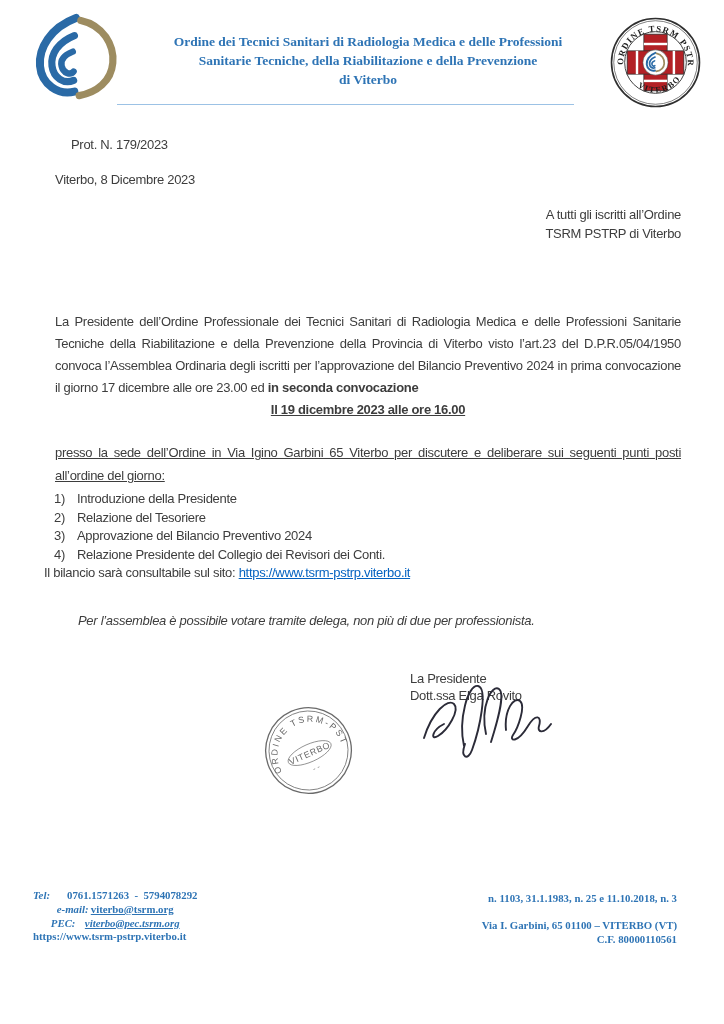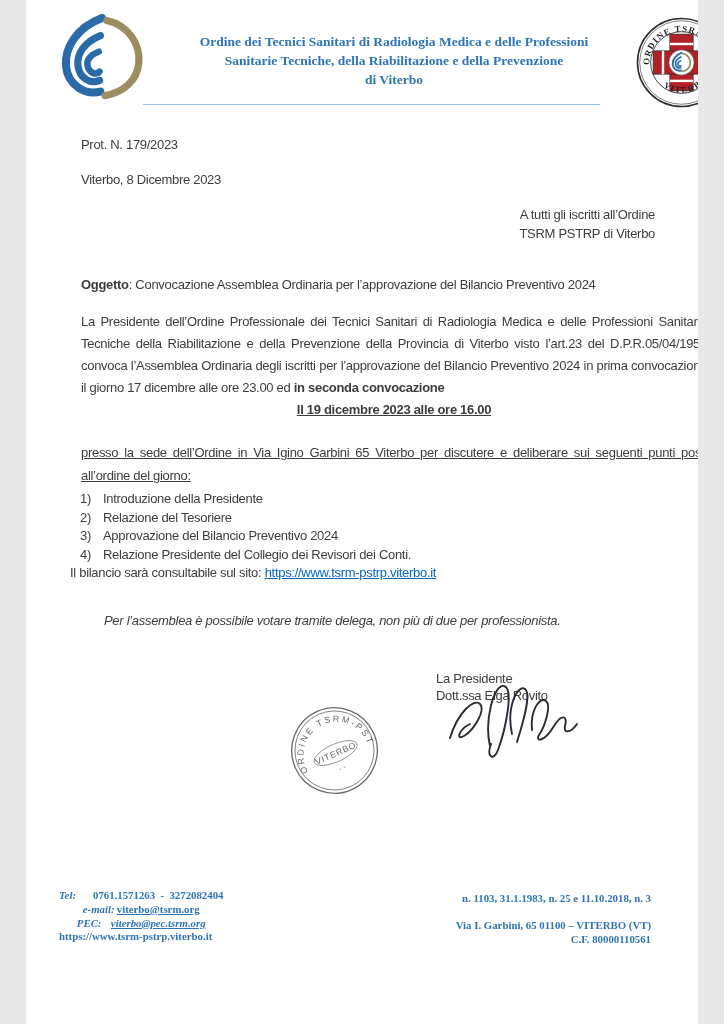--- a/index.html
+++ b/index.html
@@ -1,34 +1,34 @@
 <!DOCTYPE html>
 <html><head>
 <meta charset="utf-8">
 <style>
   html,body { margin:0; padding:0; background:#e8e8e8; }
   .page {
-    position:relative; width:672px; height:1024px; margin:0 auto;
+    position:relative; width:724px; height:1024px; margin:0 auto;
     background:#ffffff; overflow:hidden;
     font-family:"Liberation Sans", sans-serif;
     color:#3d3d3d;
   }
   .abs { position:absolute; }
 
   
   .title {
     left:140px; top:32px; width:456px; text-align:center;
     font-family:"Liberation Serif", serif; font-weight:bold;
     font-size:13.5px; line-height:19px; color:#2e74b5;
   }
   .head-rule { left:117px; top:104px; width:457px; height:0; border-top:1.5px solid #9cc2e5; }
 
   
   .bodytext { font-size:13px; letter-spacing:-0.3px; }
-  .prot      { left:55px; top:137px; }
+  .prot      { left:71px; top:137px; }
   .dateline  { left:55px; top:172px; }
   .recipient { right:43px; top:206px; text-align:right; line-height:18.5px; }
   .subject   { left:55px; top:277px; width:626px; }
   .subject b { font-weight:bold; }
   .para1     { left:55px; top:311px; width:626px; text-align:justify; line-height:22px; }
   .secondcall{ left:55px; top:402px; width:626px; text-align:center; font-weight:bold; text-decoration:underline; }
   .para2     { left:55px; top:441px; width:626px; text-align:justify; line-height:23px;text-decoration:underline; }
   .agenda    { left:54px; top:490px; line-height:18.7px; }
   .agenda-row{ display:flex; }
   .agenda-num{ width:23px; flex:0 0 23px; }
@@ -108,21 +108,20 @@
   <div class="abs head-rule"></div>
 
   <div class="abs bodytext prot">Prot. N. 179/2023</div>
   <div class="abs bodytext dateline">Viterbo, 8 Dicembre 2023</div>
 
   <div class="abs bodytext recipient">
     <div>A tutti gli iscritti all’Ordine</div>
     <div>TSRM PSTRP di Viterbo</div>
   </div>
 
-  <div class="abs bodytext subject"><b>Oggetto</b><span>: Convocazione Assemblea Ordinaria per l’approvazione del Bilancio Preventivo 2024</span></div>
 
   <div class="abs bodytext para1"><span>La Presidente dell’Ordine Professionale dei Tecnici Sanitari di Radiologia Medica e delle Professioni Sanitarie Tecniche della Riabilitazione e della Prevenzione della Provincia di Viterbo visto l’art.23 del D.P.R.05/04/1950 convoca l’Assemblea Ordinaria degli iscritti per l’approvazione del Bilancio Preventivo 2024 in prima convocazione il giorno 17 dicembre alle ore 23.00 ed </span><b>in seconda convocazione</b></div>
 
   <div class="abs bodytext secondcall">Il 19 dicembre 2023 alle ore 16.00</div>
 
   <div class="abs bodytext para2">presso la sede dell’Ordine in Via Igino Garbini 65 Viterbo per discutere e deliberare sui seguenti punti posti all’ordine del giorno:</div>
 
   <div class="abs bodytext agenda">
     <div class="agenda-row">
       <span class="agenda-num">1)</span>
@@ -172,21 +171,21 @@
       </text>
       <ellipse cx="50" cy="53" rx="25" ry="9.5" fill="none" stroke="#4a4a4a" stroke-width="0.7"></ellipse>
       <text x="50" y="56.5" text-anchor="middle" font-family="Liberation Sans, sans-serif" font-size="9.5" letter-spacing="0.8" fill="#474747">VITERBO</text>
       <text x="50" y="73" text-anchor="middle" font-family="Liberation Sans, sans-serif" font-size="8" fill="#474747">- -</text>
     </g>
   </svg>
 
   <div class="abs footer footer-left">
     <div class="f-row">
       <span class="f-label">Tel:</span>
-      <span class="f-val">0761.1571263  -  3272082404</span>
+      <span class="f-val">0761.1571263  -  5794078292</span>
     </div>
     <div class="f-row">
       <span class="f-label">e-mail:</span>
       <span class="f-val u">viterbo@tsrm.org</span>
     </div>
     <div class="f-row">
       <span class="f-label">PEC:</span>
       <span class="f-val u it">viterbo@pec.tsrm.org</span>
     </div>
     <div>https://www.tsrm-pstrp.viterbo.it</div>

